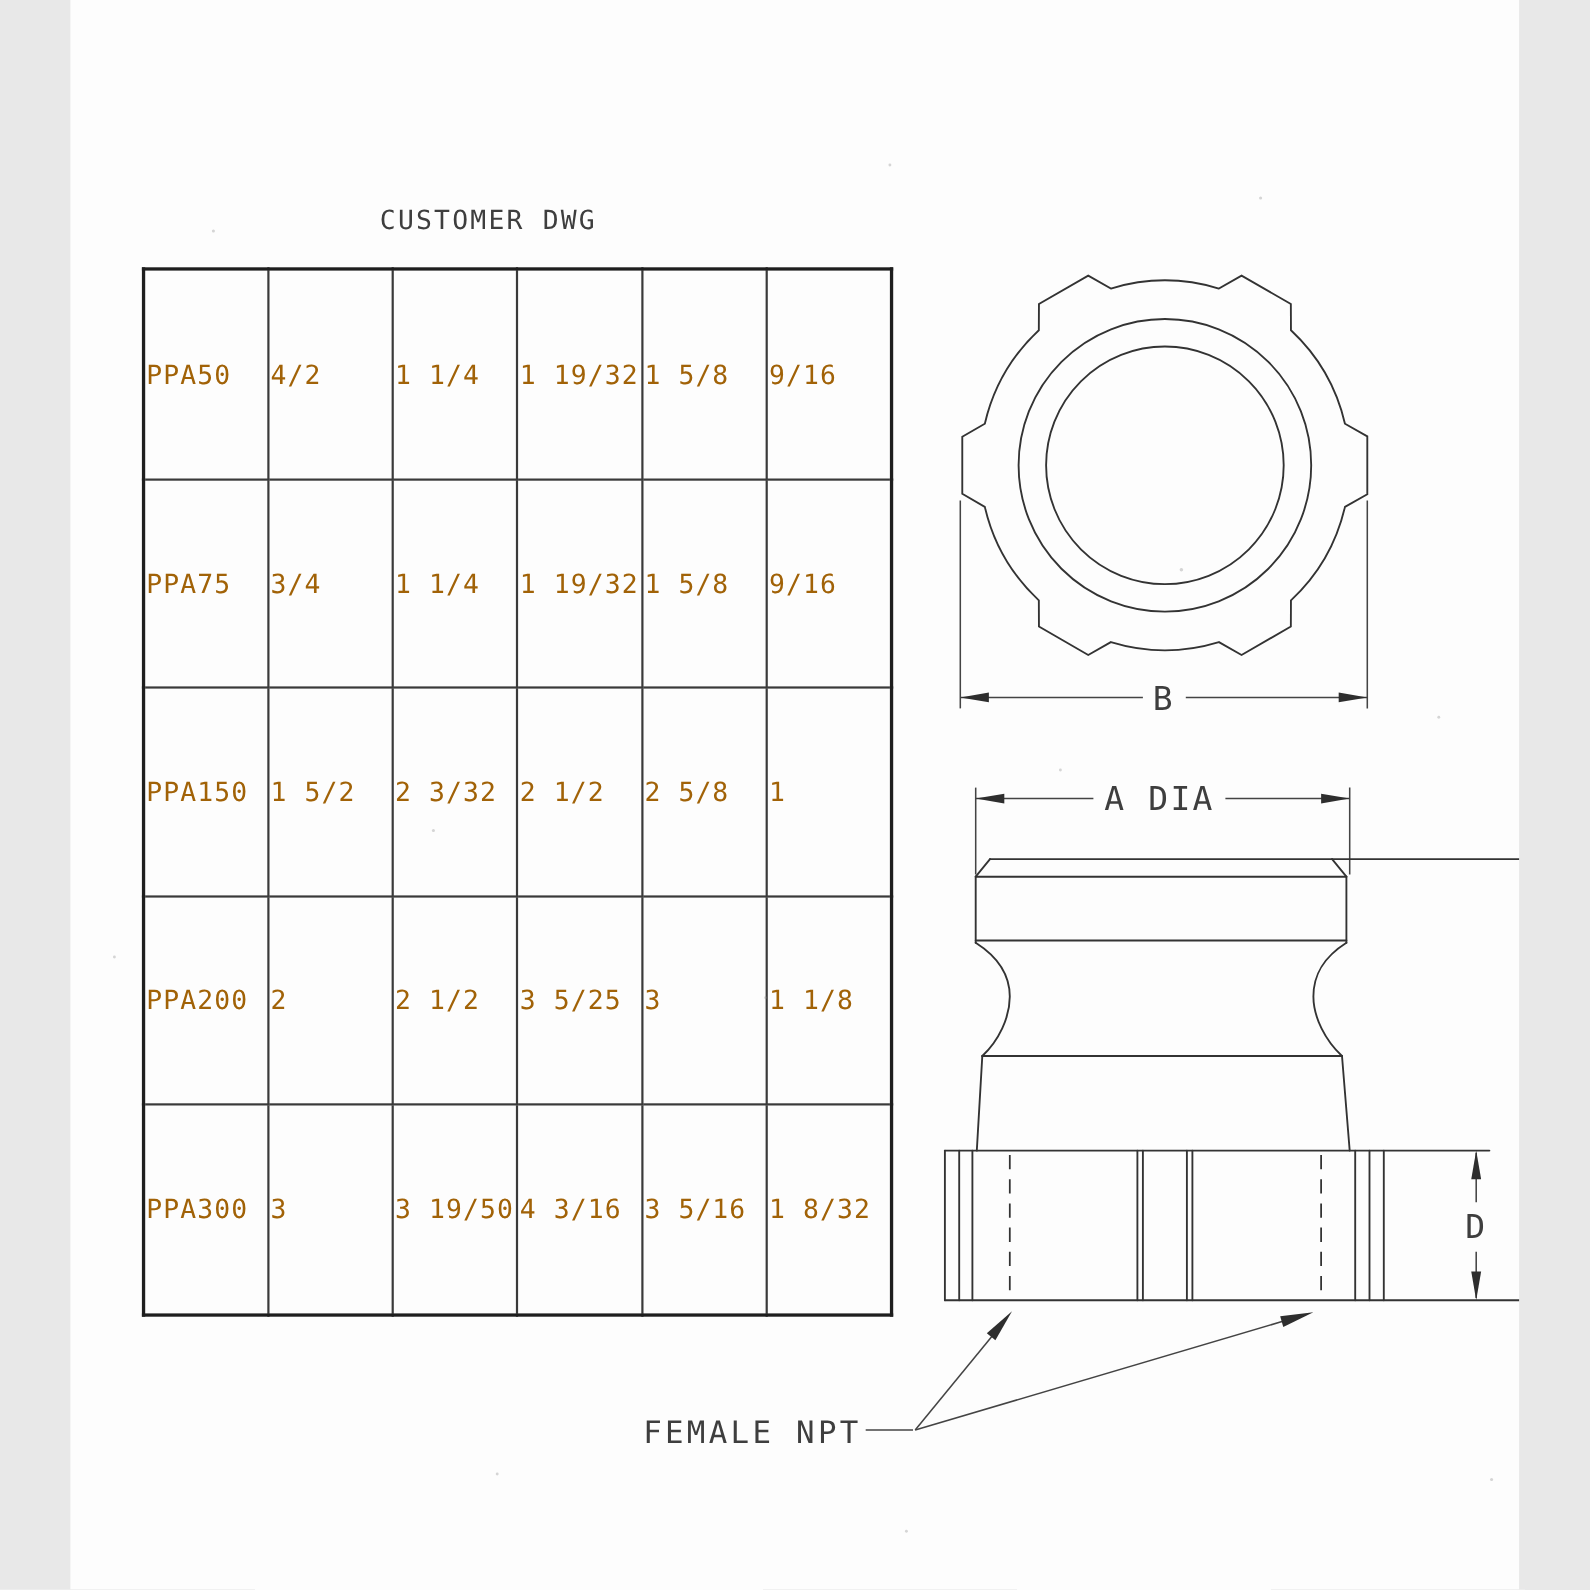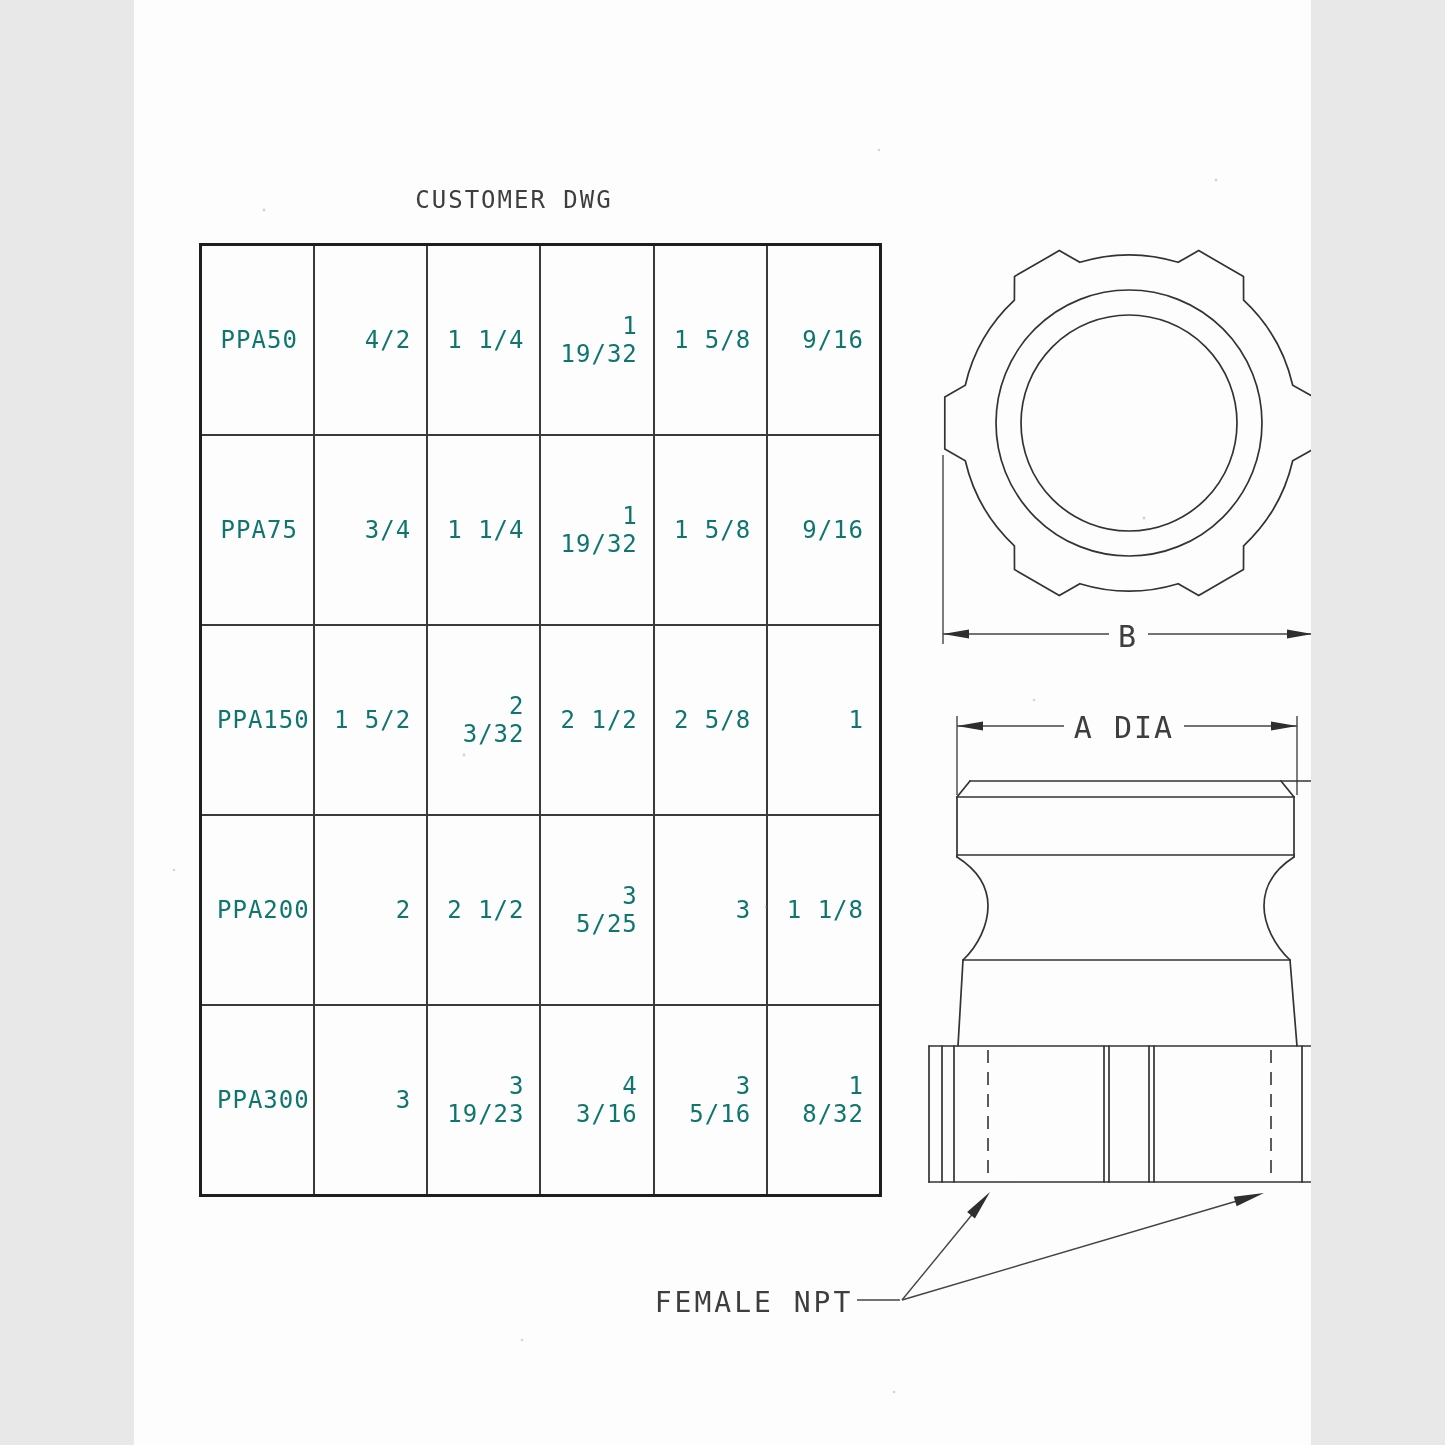--- a/index.html
+++ b/index.html
@@ -1,33 +1,33 @@
 <!DOCTYPE html>
 <html><head>
 <meta charset="utf-8">
 <style>
   html,body { margin:0; padding:0; background:#e8e8e8; }
   .page {
-    position:relative; width:1177px; height:1445px; margin:0 auto;
+    position:relative; width:1317px; height:1445px; margin:0 auto;
     background:#fdfdfd; overflow:hidden;
     font-family:"DejaVu Sans Mono", monospace;
   }
   .title {
     position:absolute; left:240px; top:186px; width:280px;
     text-align:center; font-size:24px; letter-spacing:2px;
     color:#3e3e3e; font-weight:400;
   }
   table.spec {
     position:absolute; left:65px; top:243px; width:683px; height:954px;
     border-collapse:collapse; table-layout:fixed;
     border:3px solid #1e1e1e;
   }
   table.spec td {
-    border:2px solid #3a3a3a; text-align:right; vertical-align:middle;
-    font-size:24px; color:#0f766e; letter-spacing:1px; padding:15px;
+    border:2px solid #3a3a3a; text-align:left; vertical-align:middle;
+    font-size:24px; color:#a16207; letter-spacing:1px; padding:1px;
   }
   table.spec td.hdr { white-space:pre-line; line-height:1.4; }
   svg.dwg { position:absolute; left:0; top:0; }
   .ln   { stroke:#333; stroke-width:1.7; fill:none; stroke-linecap:round; }
   .lnth { stroke:#444; stroke-width:1.4; fill:none; }
   .dash { stroke:#333; stroke-width:1.6; fill:none; stroke-dasharray:13 9; }
   .arr  { fill:#2e2e2e; stroke:none; }
   .dimtxt { fill:#3e3e3e; font-family:"DejaVu Sans Mono",monospace; font-size:30px; letter-spacing:2px; }
   .calltxt { fill:#3e3e3e; font-family:"DejaVu Sans Mono",monospace; font-size:28px; letter-spacing:3px; }
   .speck { fill:#8a8a8a; opacity:.35; stroke:none; }
@@ -69,21 +69,21 @@
       <td>PPA200</td>
       <td>2</td>
       <td>2 1/2</td>
       <td>3 5/25</td>
       <td>3</td>
       <td>1 1/8</td>
     </tr>
     <tr>
       <td>PPA300</td>
       <td>3</td>
-      <td>3 19/23</td>
+      <td>3 19/50</td>
       <td>4 3/16</td>
       <td>3 5/16</td>
       <td>1 8/32</td>
     </tr>
   </tbody>
     </table>
 
   <svg class="dwg" width="1445" height="1445" viewBox="0 0 1445 1445">
 
     <g>

